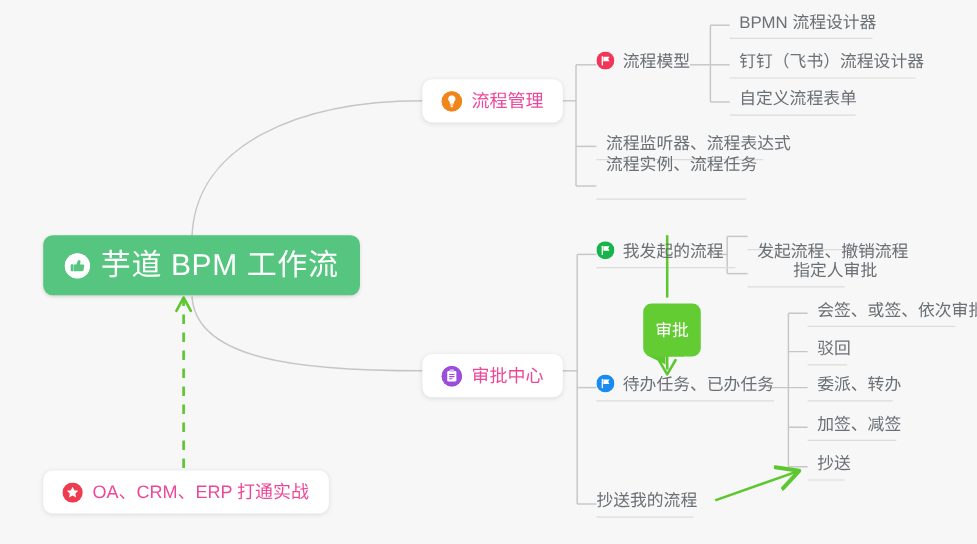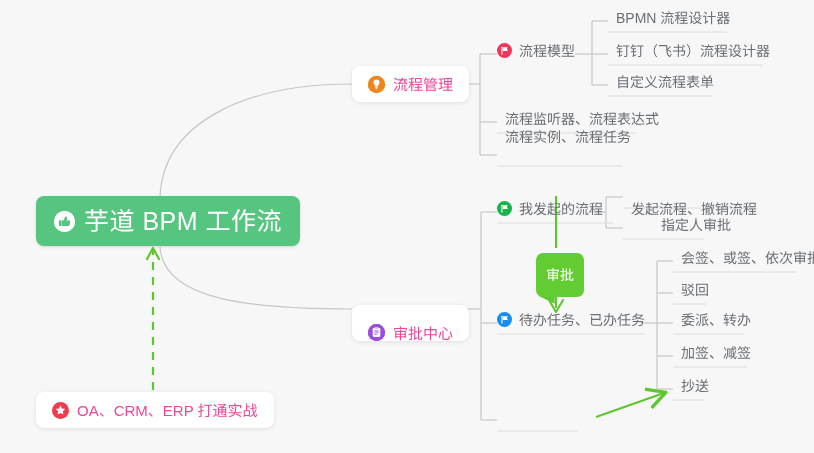--- a/index.html
+++ b/index.html
@@ -217,21 +217,21 @@
     <span class="leaf-label">自定义流程表单</span>
   </div>
 
   <div class="leaf-node" style="left:497px;top:112px;">
     <span class="leaf-label">流程监听器、流程表达式</span>
   </div>
   <div class="leaf-node" style="left:497px;top:130px;">
     <span class="leaf-label">流程实例、流程任务</span>
   </div>
 
-  <div class="card-node" style="left:352px;top:305px;align-items:flex-end;">
+  <div class="card-node" style="left:352px;top:295px;">
     <span class="ico" style="background:#9b4ddb;">
       <svg width="17" height="17" viewBox="0 0 17 17">
         <circle cx="8.5" cy="8.5" r="8.5" fill="#9b4ddb"></circle>
         <rect x="4.7" y="4.1" width="7.6" height="8.8" rx="1.1" fill="#fff"></rect>
         <rect x="6.6" y="2.9" width="3.8" height="2.1" rx=".9" fill="#fff"></rect>
         <rect x="6.6" y="2.9" width="3.8" height="2.1" rx=".9" fill="#9b4ddb" opacity=".35"></rect>
         <rect x="6.2" y="6.6" width="4.6" height=".9" rx=".45" fill="#9b4ddb"></rect>
         <rect x="6.2" y="8.4" width="4.6" height=".9" rx=".45" fill="#9b4ddb"></rect>
         <rect x="6.2" y="10.2" width="3" height=".9" rx=".45" fill="#9b4ddb"></rect>
       </svg>
@@ -281,20 +281,23 @@
   <div class="leaf-node" style="left:673px;top:313px;">
     <span class="leaf-label">委派、转办</span>
   </div>
   <div class="leaf-node" style="left:673px;top:346px;">
     <span class="leaf-label">加签、减签</span>
   </div>
   <div class="leaf-node" style="left:673px;top:379px;">
     <span class="leaf-label">抄送</span>
   </div>
 
+  <div class="leaf-node" style="left:489px;top:410px;">
+    <span class="leaf-label">抄送我的流程</span>
+  </div>
 
   <div class="card-node" style="left:36px;top:392px;">
     <span class="ico">
       <svg width="17" height="17" viewBox="0 0 17 17">
         <circle cx="8.5" cy="8.5" r="8.5" fill="#ef3b4e"></circle>
         <path d="M8.5 3.6l1.45 2.94 3.25.47-2.35 2.29.55 3.23-2.9-1.53-2.9 1.53.55-3.23L3.8 7.01l3.25-.47z" fill="#fff"></path>
       </svg>
     </span>
     <span class="card-label">OA、CRM、ERP 打通实战</span>
   </div>

